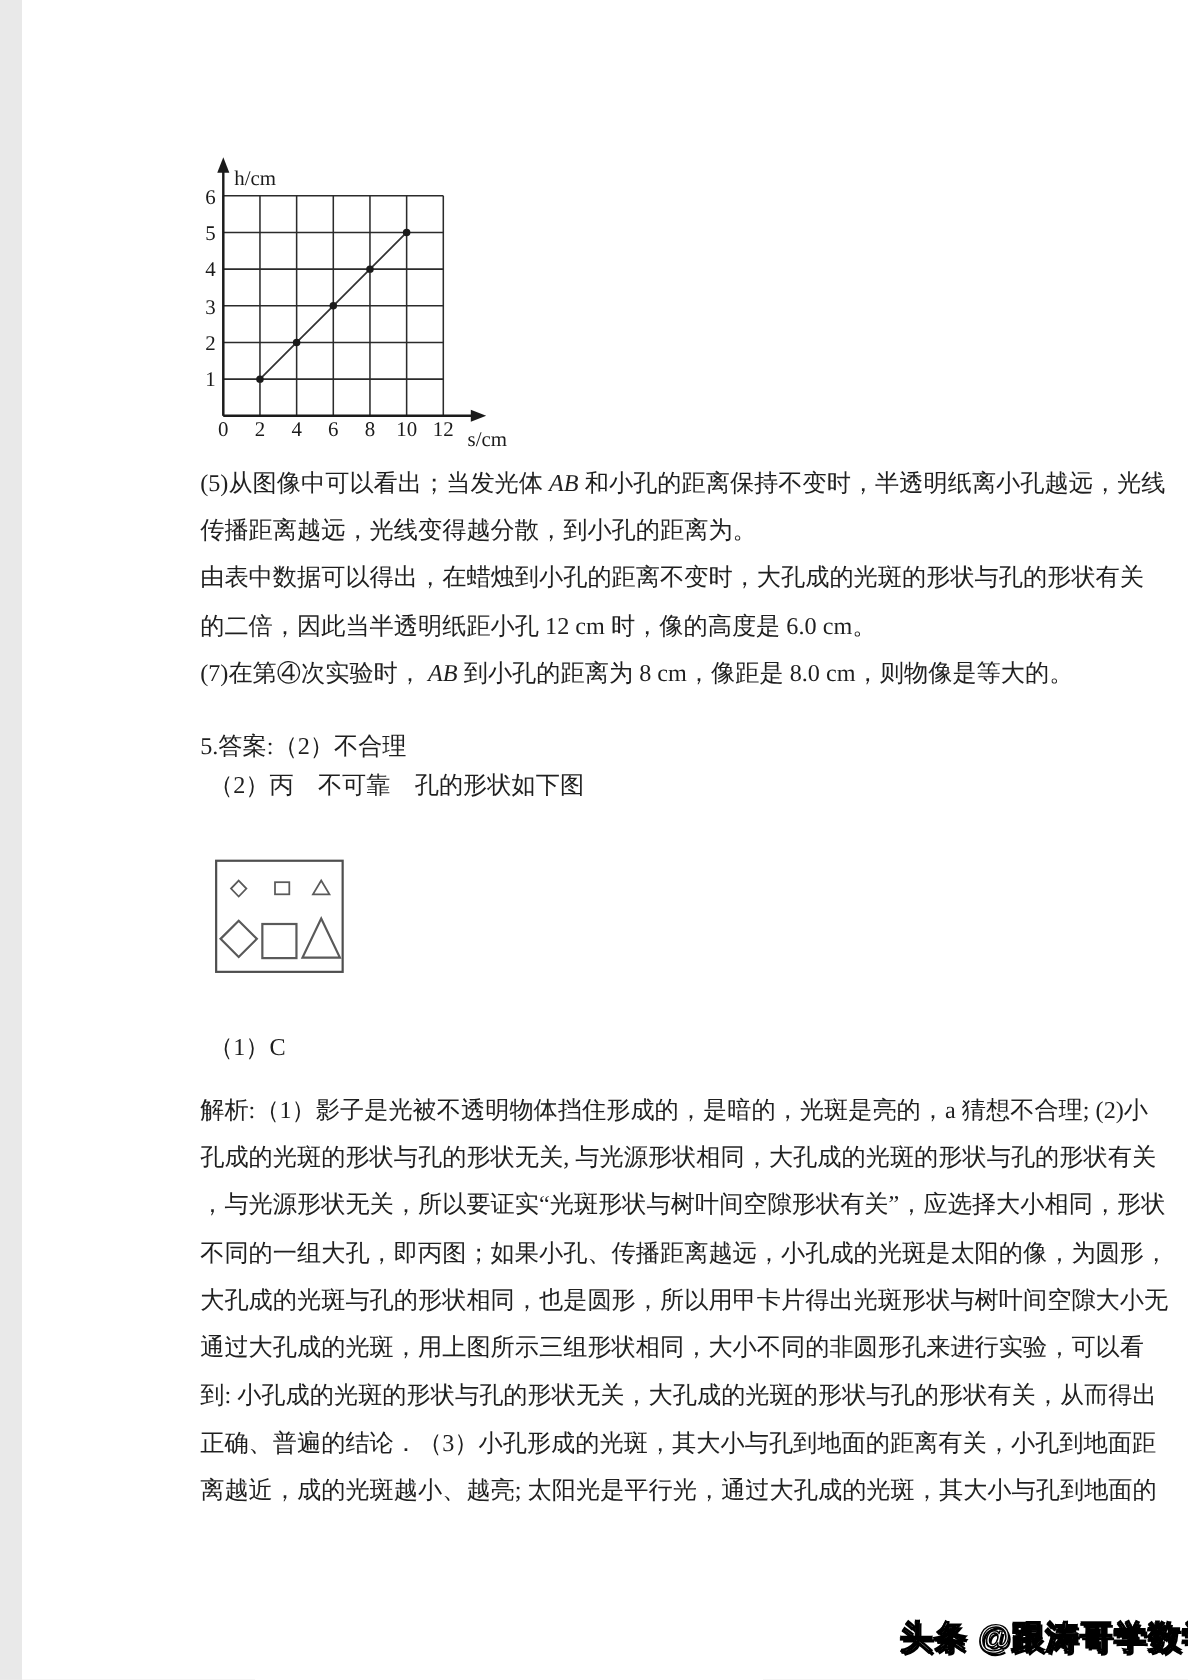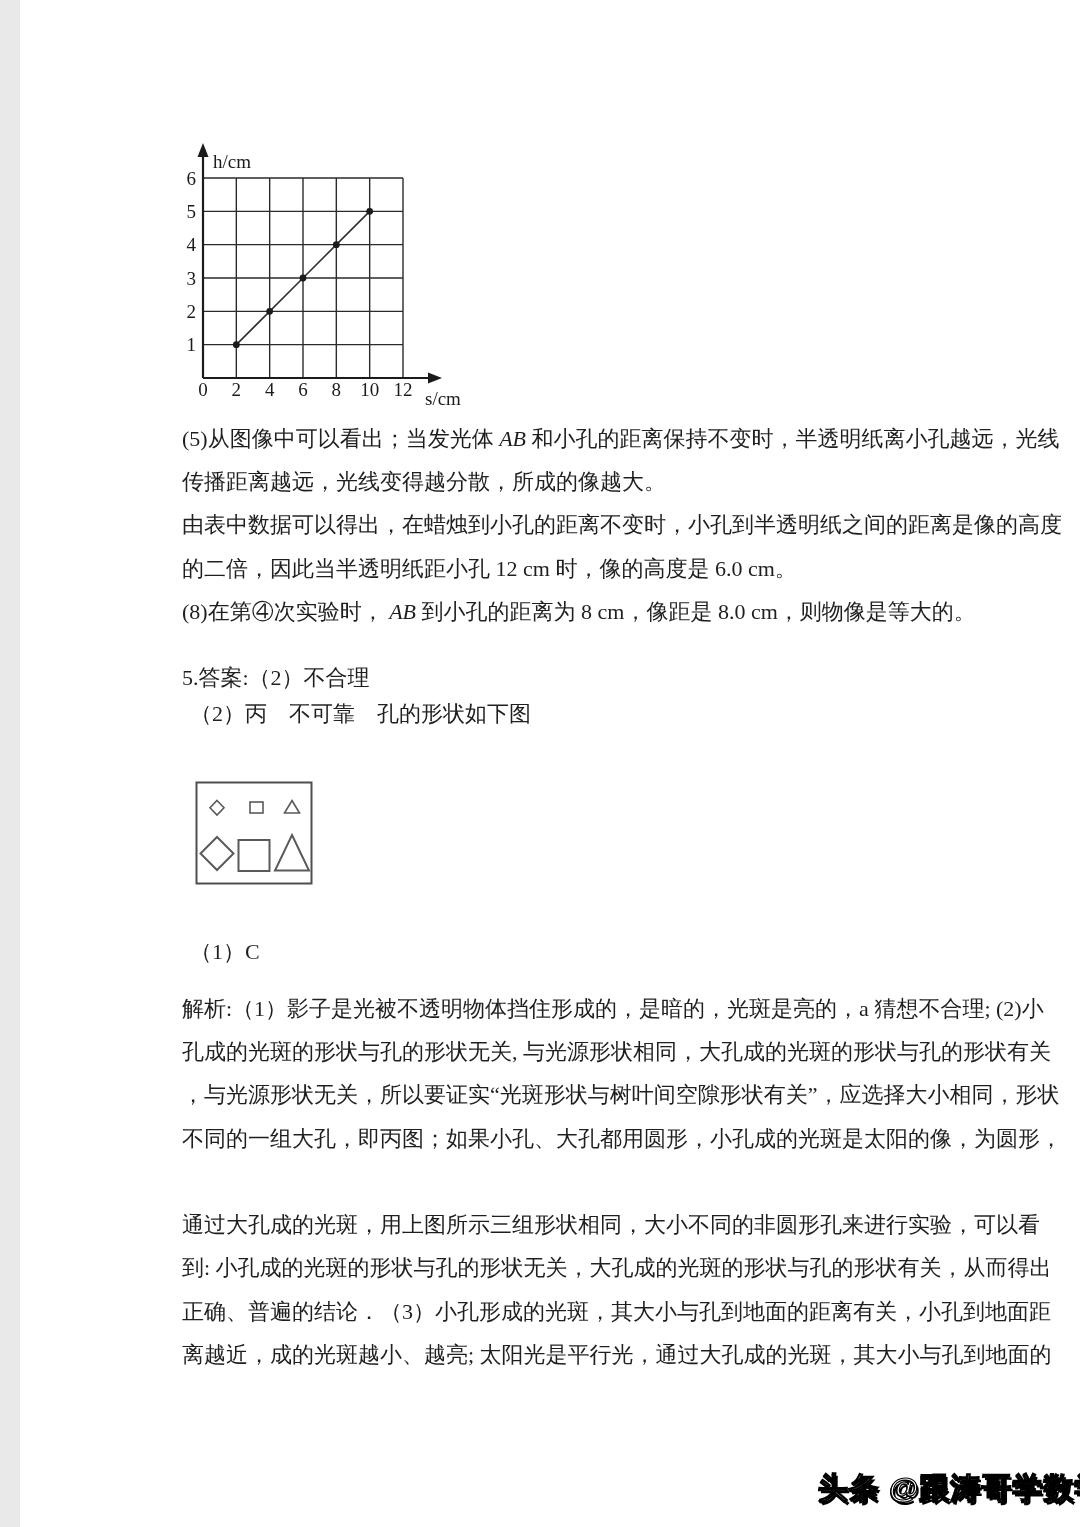--- a/index.html
+++ b/index.html
@@ -86,25 +86,25 @@
           <circle cx="61.333" cy="206.667" r="3.4" fill="#1b1b1b"></circle>
           <circle cx="94.666" cy="173.334" r="3.4" fill="#1b1b1b"></circle>
           <circle cx="127.999" cy="140.001" r="3.4" fill="#1b1b1b"></circle>
           <circle cx="161.332" cy="106.668" r="3.4" fill="#1b1b1b"></circle>
           <circle cx="194.665" cy="73.33500000000001" r="3.4" fill="#1b1b1b"></circle>
         </g>
     </svg>
   </div>
 
   <div class="line just" style="top:427px"><span>(5)从图像中可以看出；当发光体 </span><i>AB</i><span> 和小孔的距离保持不变时，半透明纸离小孔越远，光线</span></div>
-  <div class="line" style="top:470px">传播距离越远，光线变得越分散，所成的像越大。</div>
-  <div class="line just" style="top:513px">由表中数据可以得出，在蜡烛到小孔的距离不变时，小孔到半透明纸之间的距离是像的高度</div>
+  <div class="line" style="top:470px">传播距离越远，光线变得越分散，到小孔的距离为。</div>
+  <div class="line just" style="top:513px">由表中数据可以得出，在蜡烛到小孔的距离不变时，大孔成的光斑的形状与孔的形状有关</div>
   <div class="line" style="top:557px">的二倍，因此当半透明纸距小孔 12 cm 时，像的高度是 6.0 cm。</div>
 
-  <div class="line" style="top:600px"><span>(8)在第④次实验时， </span><i>AB</i><span> 到小孔的距离为 8 cm，像距是 8.0 cm，则物像是等大的。</span></div>
+  <div class="line" style="top:600px"><span>(7)在第④次实验时， </span><i>AB</i><span> 到小孔的距离为 8 cm，像距是 8.0 cm，则物像是等大的。</span></div>
 
   <div class="line" style="top:666px">5.答案:（2）不合理</div>
   <div class="line" style="top:702px;left:170px">（2）丙　不可靠　孔的形状如下图</div>
 
   <div class="figure-wrap">
     <svg width="118" height="104" viewBox="0 0 118 104">
       <rect x="1.5" y="1.5" width="115" height="101" fill="none" stroke="#4e4e4e" stroke-width="2"></rect>
       <g fill="none" stroke="#5a5a5a" stroke-width="1.6">
         <polygon points="22,19.5 29,26.8 22,34 15,26.8"></polygon>
         <rect x="55" y="21" width="13" height="11"></rect>
@@ -116,21 +116,22 @@
         <polygon points="97,54 114,89.5 80,89.5"></polygon>
       </g>
     </svg>
   </div>
 
   <div class="line" style="top:940px;left:170px">（1）C</div>
 
   <div class="line just" style="top:997px">解析:（1）影子是光被不透明物体挡住形成的，是暗的，光斑是亮的，a 猜想不合理; (2)小</div>
   <div class="line just" style="top:1083px">，与光源形状无关，所以要证实“光斑形状与树叶间空隙形状有关”，应选择大小相同，形状</div>
   <div class="line just" style="top:1040px">孔成的光斑的形状与孔的形状无关, 与光源形状相同，大孔成的光斑的形状与孔的形状有关</div>
-  <div class="line just" style="top:1127px">不同的一组大孔，即丙图；如果小孔、大孔都用圆形，小孔成的光斑是太阳的像，为圆形，</div>
+  <div class="line just" style="top:1127px">不同的一组大孔，即丙图；如果小孔、传播距离越远，小孔成的光斑是太阳的像，为圆形，</div>
+  <div class="line just" style="top:1170px">大孔成的光斑与孔的形状相同，也是圆形，所以用甲卡片得出光斑形状与树叶间空隙大小无</div>
   <div class="line just" style="top:1213px">通过大孔成的光斑，用上图所示三组形状相同，大小不同的非圆形孔来进行实验，可以看</div>
   <div class="line just" style="top:1256px">到: 小孔成的光斑的形状与孔的形状无关，大孔成的光斑的形状与孔的形状有关，从而得出</div>
   <div class="line just" style="top:1300px">正确、普遍的结论．（3）小孔形成的光斑，其大小与孔到地面的距离有关，小孔到地面距</div>
   <div class="line just" style="top:1343px">离越近，成的光斑越小、越亮; 太阳光是平行光，通过大孔成的光斑，其大小与孔到地面的</div>
 
   <div class="watermark"><span>头条 @跟涛哥学数学</span></div>
 
 </div>
 
 </body></html>

